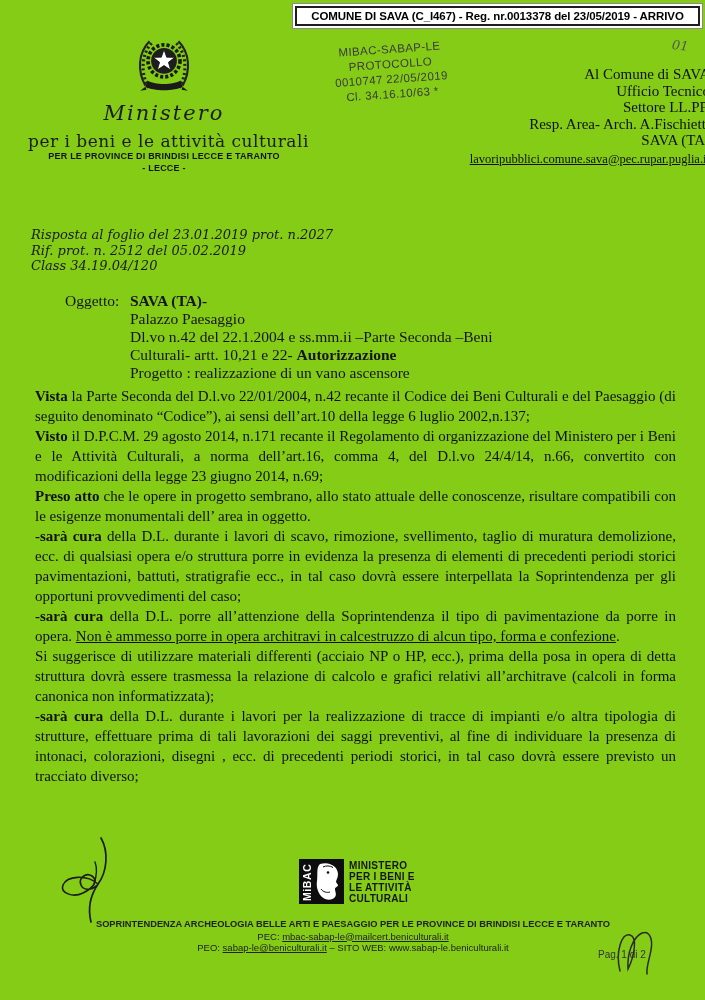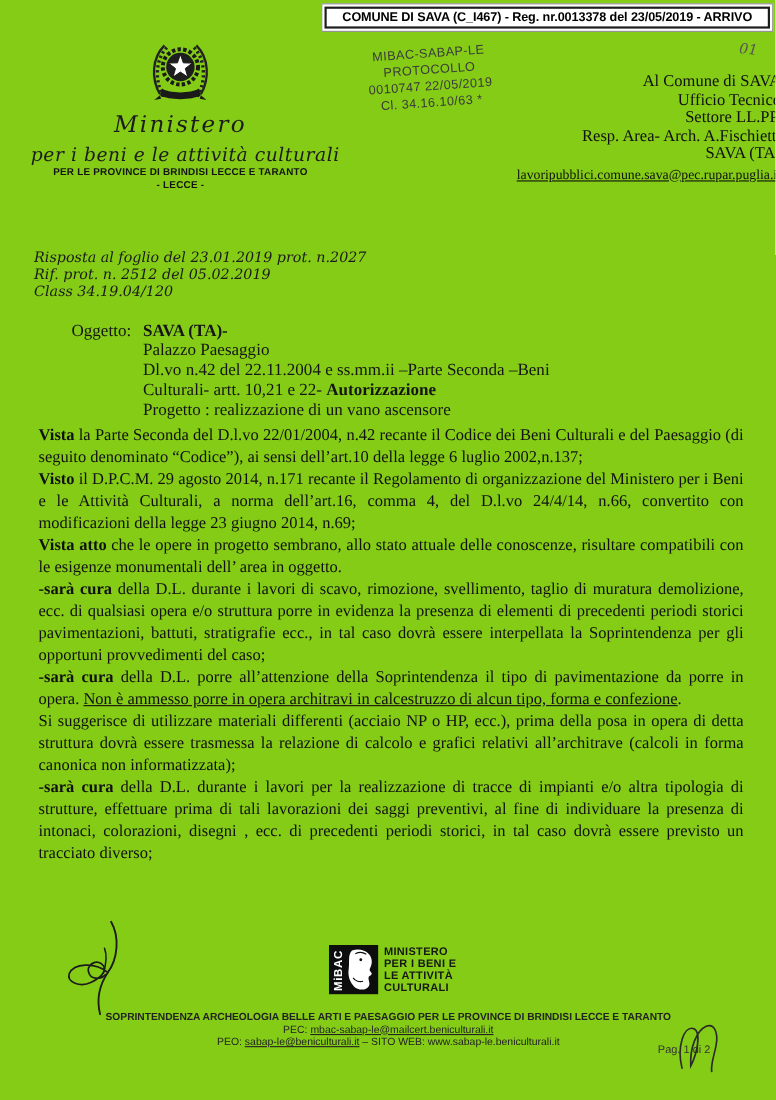--- a/index.html
+++ b/index.html
@@ -45,21 +45,21 @@
   }
 
   
   .letterhead { position:absolute; left:28px; top:34px; width:272px; text-align:center; }
   .emblem { display:block; margin:0 auto; }
   .ministry1 {
     font-family:"DejaVu Serif", serif; font-style:italic; font-size:21px;
     letter-spacing:2px; margin-top:5px; color:#1c1c1c;
   }
   .ministry2 {
-    font-family:"DejaVu Serif", serif; font-style:italic; font-size:17px;
+    font-family:"DejaVu Serif", serif; font-size:17px;
     letter-spacing:0.5px; margin-top:6px; white-space:nowrap; color:#1c1c1c;
   }
   .office {
     font-family:"Liberation Sans", sans-serif; font-weight:bold;
     font-size:9px; line-height:11.5px; letter-spacing:0.2px; color:#141414;
   }
   .office.first { margin-top:7px; }
 
   
   .refs {
@@ -154,30 +154,30 @@
     <div>Risposta al foglio del 23.01.2019 prot. n.2027</div>
     <div>Rif. prot. n. 2512  del 05.02.2019</div>
     <div>Class 34.19.04/120</div>
   </div>
 
   <div class="subject">
     <div class="subject-label">Oggetto:</div>
     <div class="subject-content">
       <div><b>SAVA (TA)-</b></div>
       <div>Palazzo Paesaggio</div>
-      <div>Dl.vo n.42 del 22.11.2004 e ss.mm.ii –Parte Seconda –Beni</div>
+      <div>Dl.vo n.42 del 22.1.2004 e ss.mm.ii –Parte Seconda –Beni</div>
       <div><span>Culturali- artt. 10,21 e 22- </span><b>Autorizzazione</b></div>
       <div>Progetto : realizzazione di un vano ascensore</div>
     </div>
   </div>
 
   <div class="bodytext">
     <p><b>Vista</b><span> la Parte Seconda del D.l.vo 22/01/2004, n.42 recante il Codice dei Beni Culturali e del Paesaggio (di seguito denominato “Codice”), ai sensi dell’art.10 della legge 6 luglio 2002,n.137;</span></p>
     <p><b>Visto</b><span> il D.P.C.M. 29 agosto 2014, n.171 recante il Regolamento di organizzazione del Ministero per i Beni  e le Attività  Culturali, a norma dell’art.16, comma 4, del D.l.vo 24/4/14, n.66, convertito con modificazioni della legge 23 giugno 2014, n.69;</span></p>
-    <p><b>Vista atto</b><span> che le opere in progetto sembrano, allo stato attuale delle conoscenze, risultare compatibili con le esigenze monumentali dell’ area in oggetto.</span></p>
+    <p><b>Preso atto</b><span> che le opere in progetto sembrano, allo stato attuale delle conoscenze, risultare compatibili con le esigenze monumentali dell’ area in oggetto.</span></p>
     <p><b>-sarà cura</b><span> della D.L. durante i lavori di scavo, rimozione, svellimento, taglio di muratura demolizione, ecc. di qualsiasi opera e/o struttura porre in evidenza la presenza di elementi di precedenti periodi storici pavimentazioni, battuti, stratigrafie ecc., in tal caso dovrà essere interpellata la Soprintendenza per gli opportuni provvedimenti del caso;</span></p>
     <p><b>-sarà cura</b><span> della D.L. porre all’attenzione della Soprintendenza il tipo di pavimentazione da porre in opera. </span><span class="underl">Non è ammesso  porre in opera architravi in calcestruzzo di alcun tipo, forma e confezione</span><span>.</span></p>
     <p><span>Si suggerisce di utilizzare materiali differenti (acciaio NP o HP, ecc.), prima della posa in opera di detta struttura dovrà essere trasmessa la relazione di calcolo e grafici relativi all’architrave  (calcoli in forma canonica non informatizzata);</span></p>
     <p><b>-sarà cura</b><span> della D.L. durante i lavori per la realizzazione di tracce di impianti e/o altra tipologia di strutture, effettuare prima di tali lavorazioni dei saggi preventivi, al fine di individuare la presenza di intonaci, colorazioni, disegni , ecc. di precedenti periodi storici, in tal caso dovrà essere previsto un tracciato diverso;</span></p>
   </div>
 
   <svg class="signature" width="88" height="92" viewBox="0 0 88 92">
     <path d="M55,6 C63,20 61,40 52,52 C46,61 41,74 45,90" fill="none" stroke="#1c1c1c" stroke-width="1.7" stroke-linecap="round"></path>
     <path d="M52,52 C40,42 21,44 17,53 C14,61 27,66 37,61 C47,56 53,49 46,44 C40,40 32,46 35,53 C37,58 45,59 50,54" fill="none" stroke="#1c1c1c" stroke-width="1.6" stroke-linecap="round"></path>
     <path d="M49,30 C52,38 50,46 48,52" fill="none" stroke="#1c1c1c" stroke-width="1.4" stroke-linecap="round"></path>

